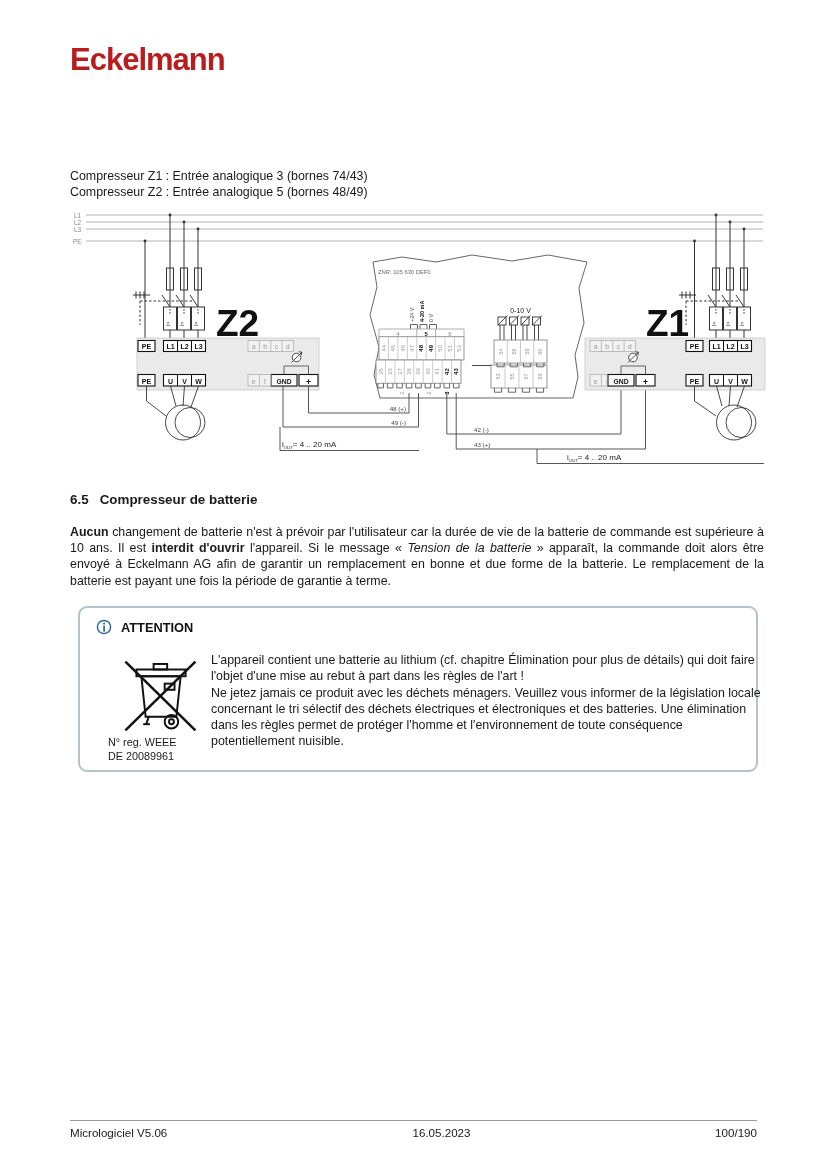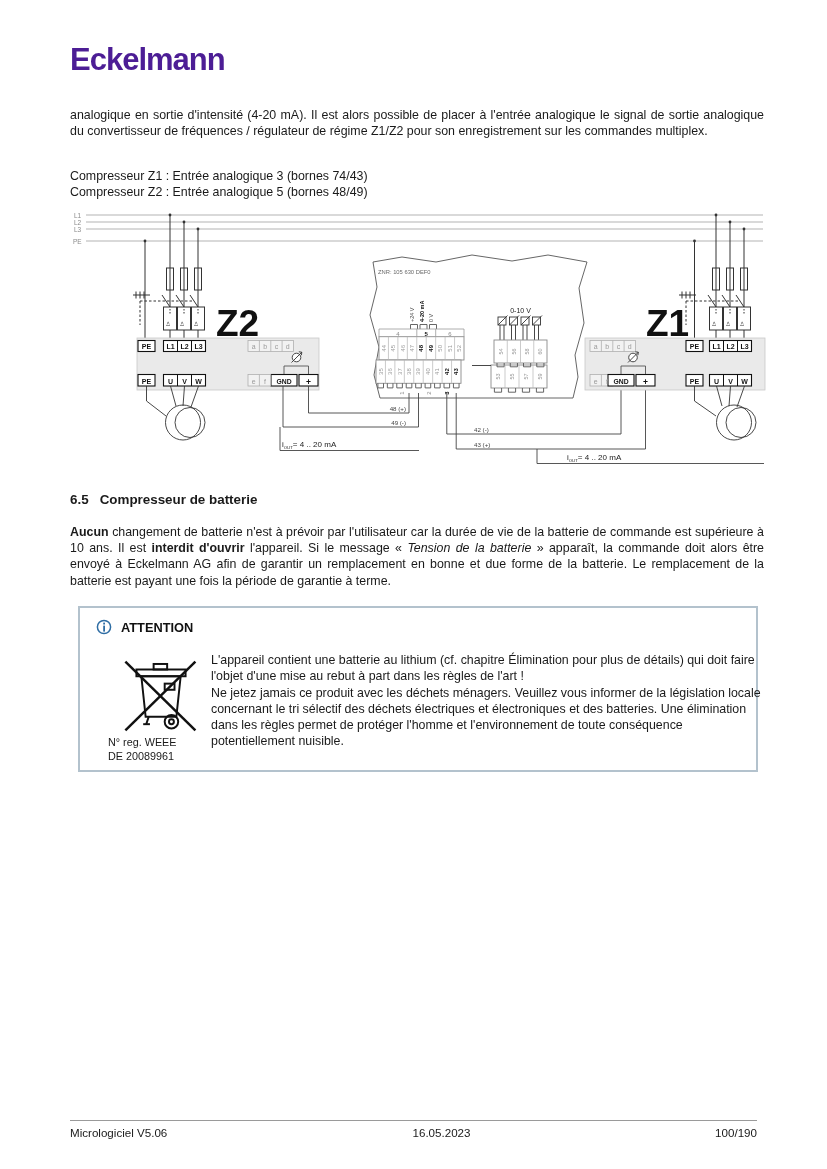--- a/index.html
+++ b/index.html
@@ -1,27 +1,27 @@
 <!DOCTYPE html>
 <html><head>
 <meta charset="utf-8">
 <style>
   html,body{margin:0;padding:0;background:#e8e8e8;}
   .page{
     position:relative;width:827px;height:1169px;background:#ffffff;
     font-family:"Liberation Sans",sans-serif;color:#1a1a1a;overflow:hidden;margin:0 auto;
   }
   .abs{position:absolute;}
-  .logo{left:70px;top:42px;font-size:31px;font-weight:bold;letter-spacing:-1px;color:#4c1d95;}
+  .logo{left:70px;top:42px;font-size:31px;font-weight:bold;letter-spacing:-1px;color:#b91c1c;}
   .bodytext{font-size:12.4px;line-height:16.2px;text-align:justify;}
   .intro{left:70px;top:107px;width:694px;}
   .comp{left:70px;top:168px;width:694px;font-size:12.4px;line-height:16.2px;}
   .h2{left:70px;top:492px;font-size:13.4px;font-weight:bold;display:flex;gap:11px;}
   .battery{left:70px;top:524px;width:694px;}
-  .att-box{left:78px;top:606px;width:680px;height:166px;border:2px solid #b3c2cd;border-radius:0;box-sizing:border-box;}
+  .att-box{left:78px;top:606px;width:680px;height:166px;border:2px solid #b3c2cd;border-radius:9px;box-sizing:border-box;}
   .att-head{position:absolute;left:16px;top:11px;display:flex;align-items:center;gap:9px;}
   .att-title{font-size:12.8px;font-weight:bold;color:#111;}
   .att-text{position:absolute;left:131px;top:44px;width:552px;font-size:12.4px;line-height:16.3px;}
   .att-text p{margin:0;}
   .weee{position:absolute;left:36px;top:40px;}
   .weee-cap{position:absolute;left:28px;top:128px;width:110px;font-size:10.8px;line-height:13.5px;}
   .footer-rule{left:70px;top:1120px;width:687px;border-top:1px solid #9a9a9a;height:0;}
   .f-left{left:70px;top:1126px;font-size:11.6px;}
   .f-center{left:0;top:1126px;width:827px;text-align:center;font-size:11.6px;padding-left:28px;}
   .f-right{left:70px;top:1126px;width:687px;text-align:right;font-size:11.6px;}
@@ -29,21 +29,20 @@
   .b{font-weight:bold;}
   .i{font-style:italic;}
 </style>
 </head>
 <body>
 
 <div class="page">
 
   <div class="abs logo">Eckelmann</div>
 
-  <div class="abs bodytext intro">analogique en sortie d'intensité (4-20 mA). Il est alors possible de placer à l'entrée analogique le signal de sortie analogique du convertisseur de fréquences / régulateur de régime Z1/Z2 pour son enregistrement sur les commandes multiplex.</div>
 
   <div class="abs comp">
     <div>Compresseur Z1 : Entrée analogique 3 (bornes 74/43)</div>
     <div>Compresseur Z2 : Entrée analogique 5 (bornes 48/49)</div>
   </div>
 
   <svg class="abs" style="left:70px;top:205px;" width="700" height="270" viewBox="0 0 700 270">
 
     <g stroke="#b3b3b3" stroke-width="1" fill="none">
       <line x1="16" y1="10" x2="693" y2="10"></line>

